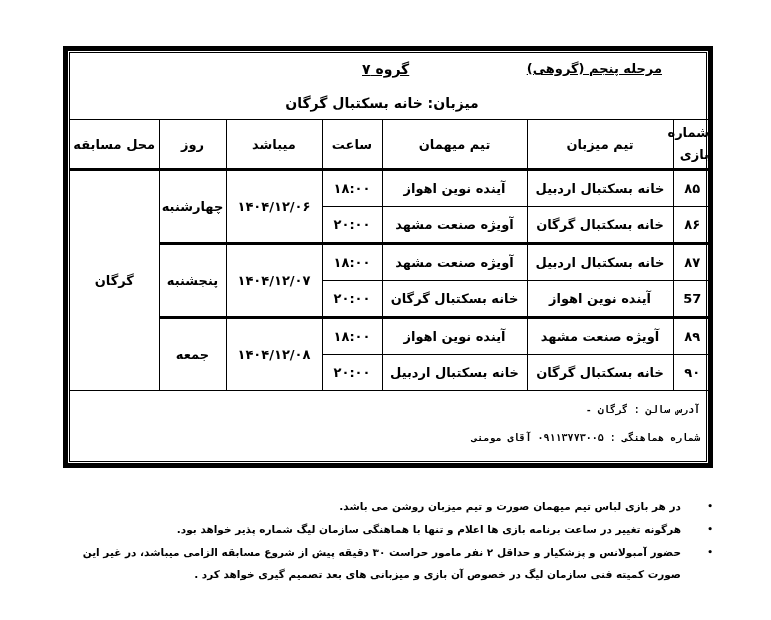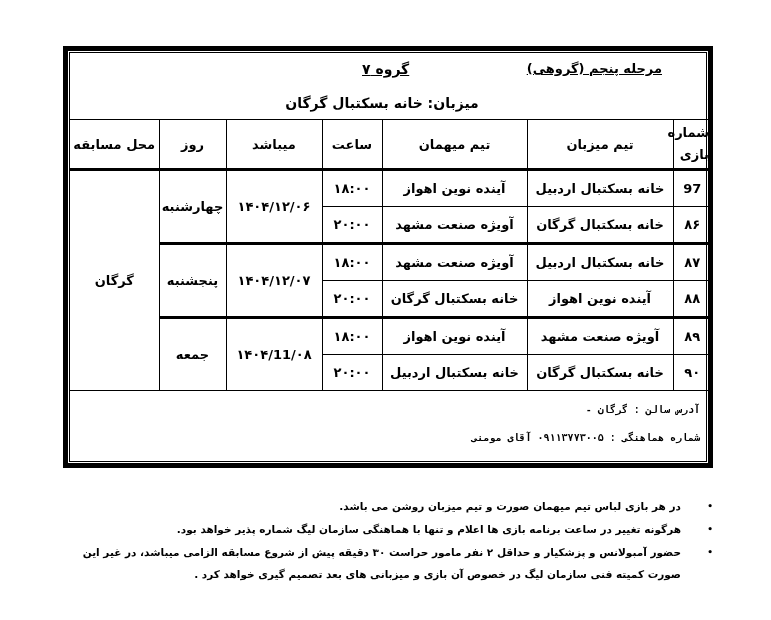--- a/index.html
+++ b/index.html
@@ -61,21 +61,21 @@
           <div>بازی</div>
         </th>
         <th>تیم میزبان</th>
         <th>تیم میهمان</th>
         <th>ساعت</th>
         <th>میباشد</th>
         <th>روز</th>
         <th>محل مسابقه</th>
       </tr>
       <tr class="r">
-        <td>97</td>
+        <td>۸۵</td>
         <td>خانه بسکتبال اردبیل</td>
         <td>آینده نوین اهواز</td>
         <td>۱۸:۰۰</td>
         <td rowspan="2">۱۴۰۴/۱۲/۰۶</td>
         <td rowspan="2">چهارشنبه</td>
         <td rowspan="6">گرگان</td>
       </tr>
       <tr class="r">
         <td>۸۶</td>
         <td>خانه بسکتبال گرگان</td>
@@ -84,31 +84,31 @@
       </tr>
       <tr class="r thick">
         <td>۸۷</td>
         <td>خانه بسکتبال اردبیل</td>
         <td>آویژه صنعت مشهد</td>
         <td>۱۸:۰۰</td>
         <td rowspan="2">۱۴۰۴/۱۲/۰۷</td>
         <td rowspan="2">پنجشنبه</td>
       </tr>
       <tr class="r">
-        <td>۸۸</td>
+        <td>57</td>
         <td>آینده نوین اهواز</td>
         <td>خانه بسکتبال گرگان</td>
         <td>۲۰:۰۰</td>
       </tr>
       <tr class="r thick">
         <td>۸۹</td>
         <td>آویژه صنعت مشهد</td>
         <td>آینده نوین اهواز</td>
         <td>۱۸:۰۰</td>
-        <td rowspan="2">۱۴۰۴/11/۰۸</td>
+        <td rowspan="2">۱۴۰۴/۱۲/۰۸</td>
         <td rowspan="2">جمعه</td>
       </tr>
       <tr class="r">
         <td>۹۰</td>
         <td>خانه بسکتبال گرگان</td>
         <td>خانه بسکتبال اردبیل</td>
         <td>۲۰:۰۰</td>
       </tr>
     </tbody>
       </table>

